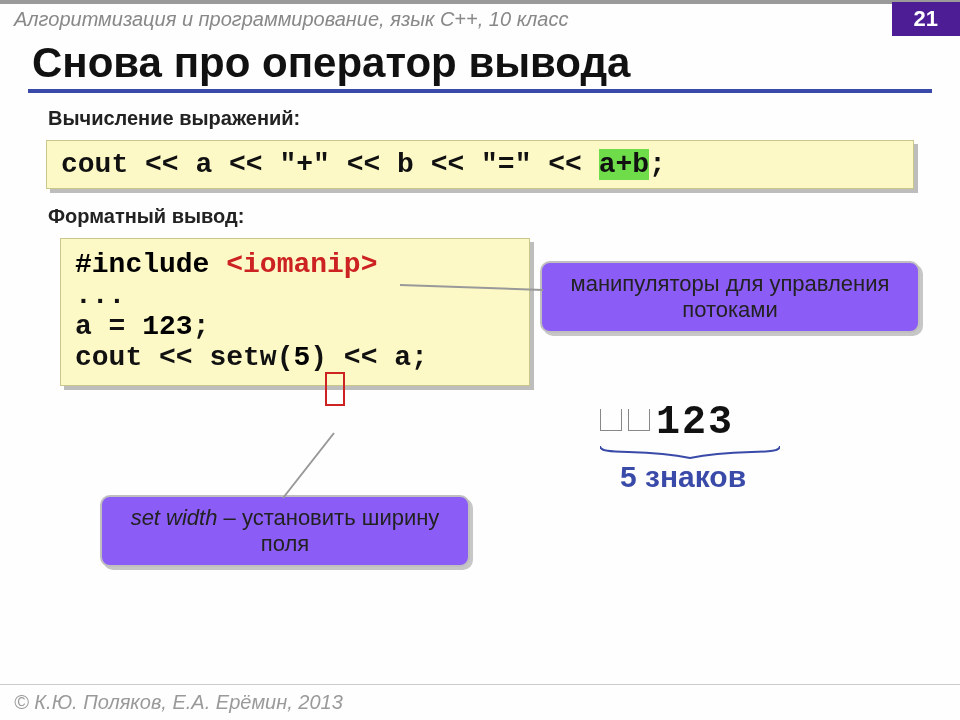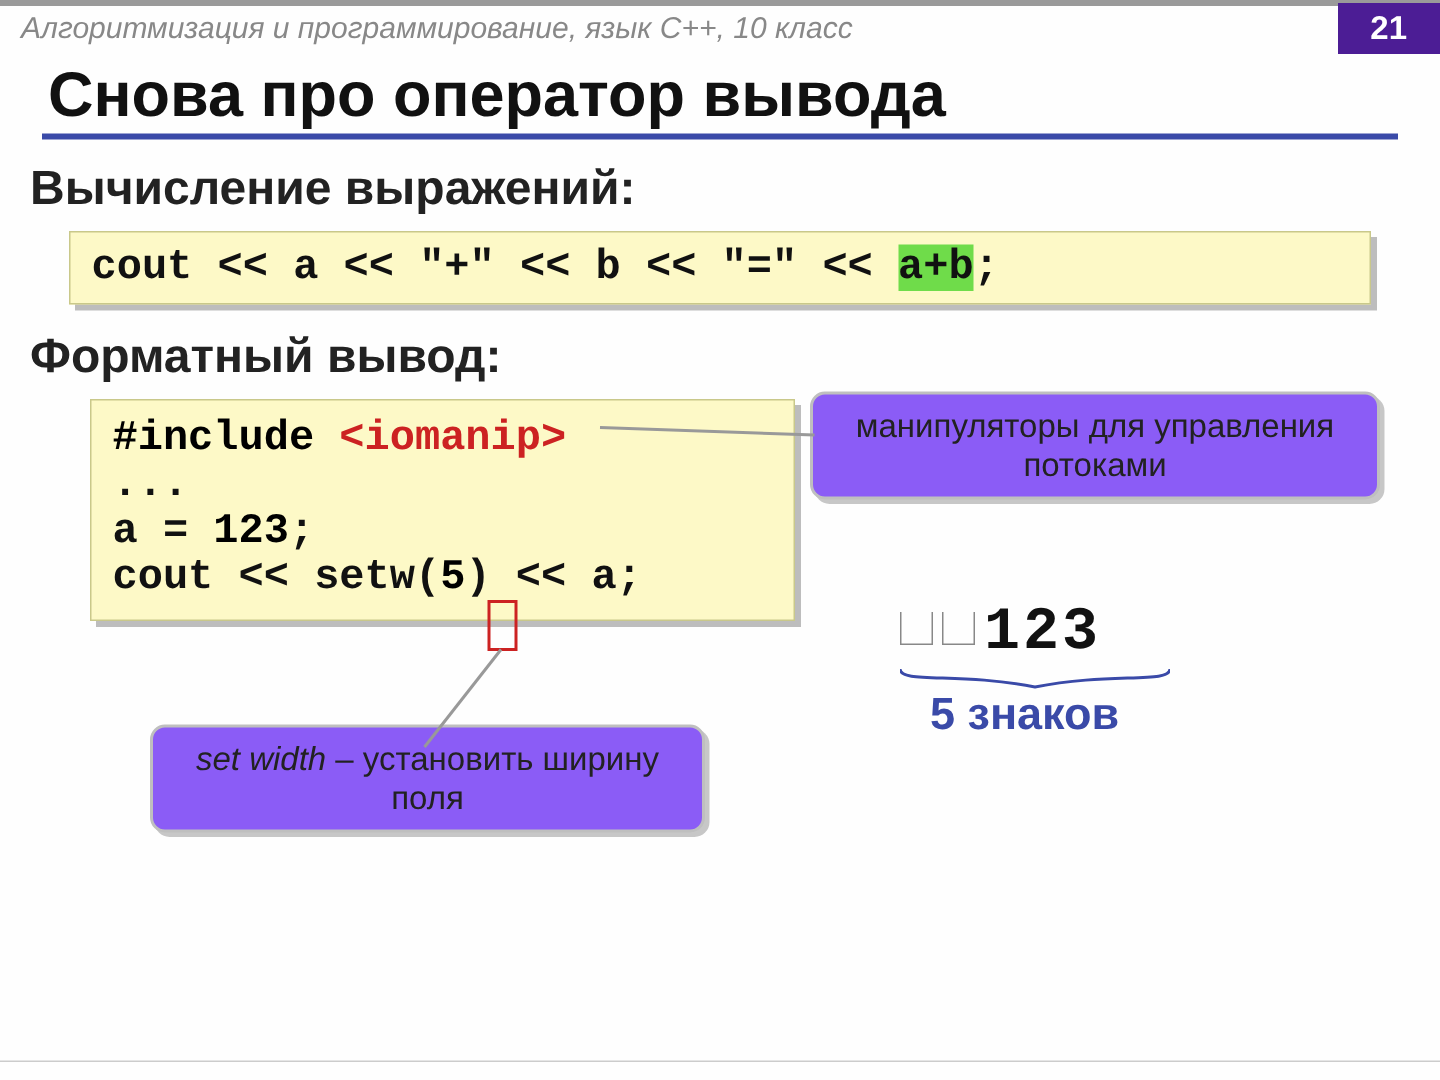--- a/index.html
+++ b/index.html
@@ -22,22 +22,22 @@
       font-size: 22px; padding: 4px 22px 4px 22px;
     }
     .title {
       font-size: 42px; font-weight: bold; color: #111;
       padding: 8px 32px 0 32px;
     }
     .title-rule {
       height: 4px; background: #3a4aa8; margin: 2px 28px 8px 28px;
     }
     .subhead {
-      font-size: 32px; font-weight: bold; color: #222;
-      padding: 6px 0 10px 20px;
+      font-size: 20px; font-weight: bold; color: #222;
+      padding: 6px 0 10px 48px;
     }
     .codebox {
       background: #fdf9c7;
       border: 1px solid #c9c88a;
       box-shadow: 4px 4px 0 #bdbdbd;
       font-family: "Courier New", monospace;
       font-weight: bold;
       font-size: 28px;
       color: #111;
       padding: 8px 14px;
@@ -56,21 +56,21 @@
     .callout {
       position: absolute;
       background: #8b5cf6;
       border: 2px solid #bfbfbf;
       border-radius: 10px;
       box-shadow: 3px 3px 0 #c7c7c7;
       font-size: 22px; color: #222; text-align: center;
       padding: 8px 18px;
     }
     .callout1 { left: 540px; top: 261px; width: 380px; }
-    .callout2 { left: 100px; top: 483px; width: 370px; }
+    .callout2 { left: 100px; top: 495px; width: 370px; }
     .output123 {
       position: absolute; left: 600px; top: 400px;
       font-family: "Courier New", monospace; font-weight: bold;
       font-size: 40px; color: #111; letter-spacing: 2px;
     }
     .space-box {
       display: inline-block; width: 22px; height: 22px;
       border: 1px solid #888; border-top: none;
       vertical-align: baseline; margin-right: 6px; position: relative; top: -2px;
     }
@@ -124,13 +124,14 @@
   <path d="M0,0 C0,10 40,2 90,12 C140,2 180,10 180,0" stroke="#3a4aa8" stroke-width="2" fill="none"></path>
 </svg>
 <div class="brace-label">5 знаков</div>
 
 <svg class="connector" width="960" height="720">
   <line x1="543" y1="290" x2="400" y2="285" stroke="#999" stroke-width="2"></line>
   <line x1="283" y1="498" x2="334" y2="433" stroke="#999" stroke-width="2"></line>
 </svg>
 
 <div class="footer">
+  <span>© К.Ю. Поляков, Е.А. Ерёмин, 2013</span>
 </div>
 
 </body></html>

